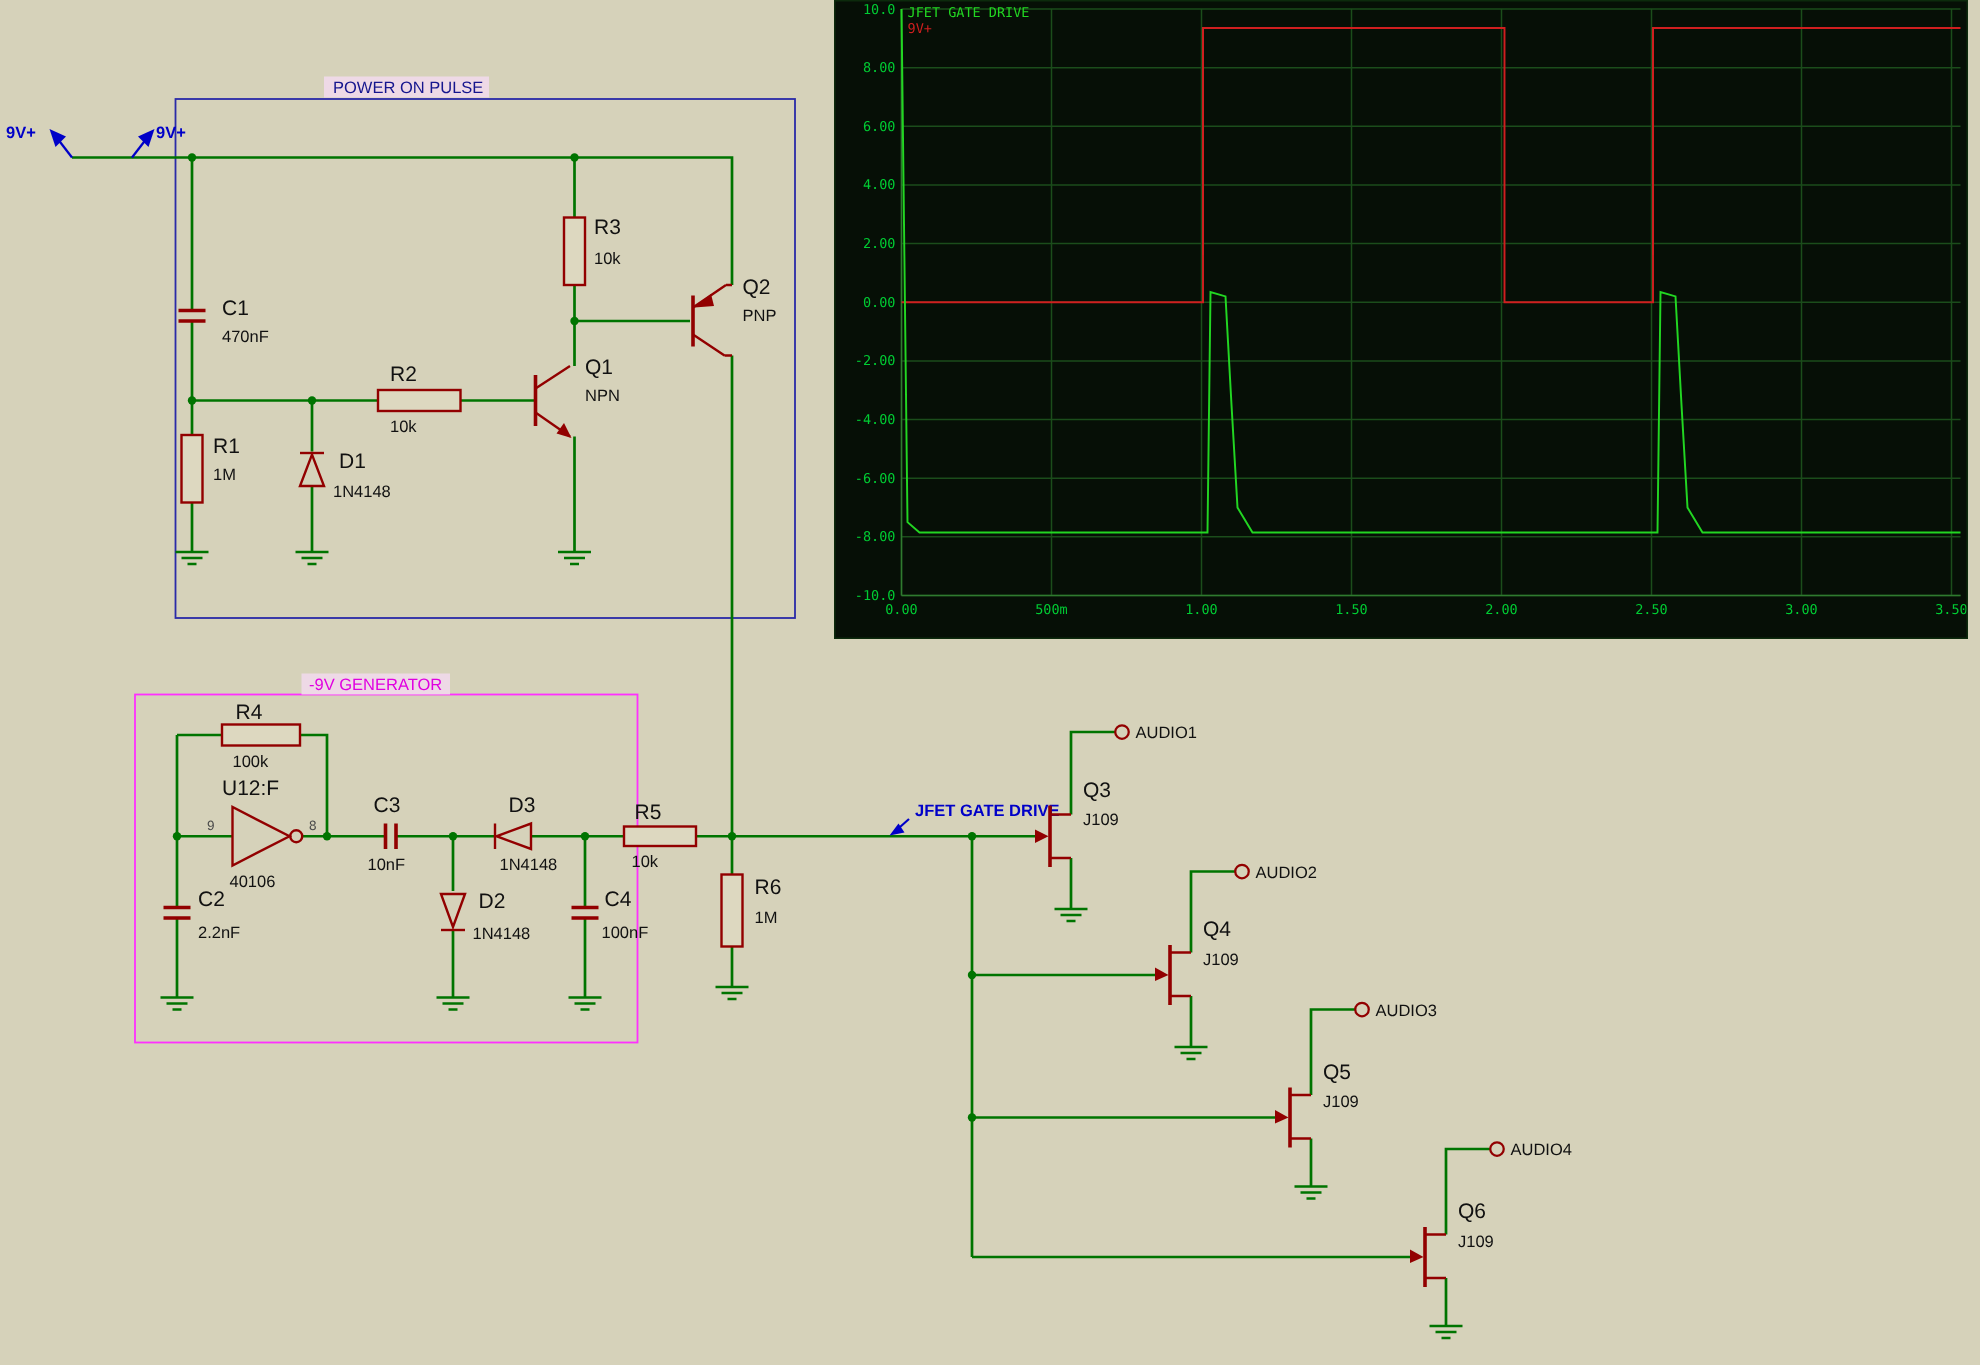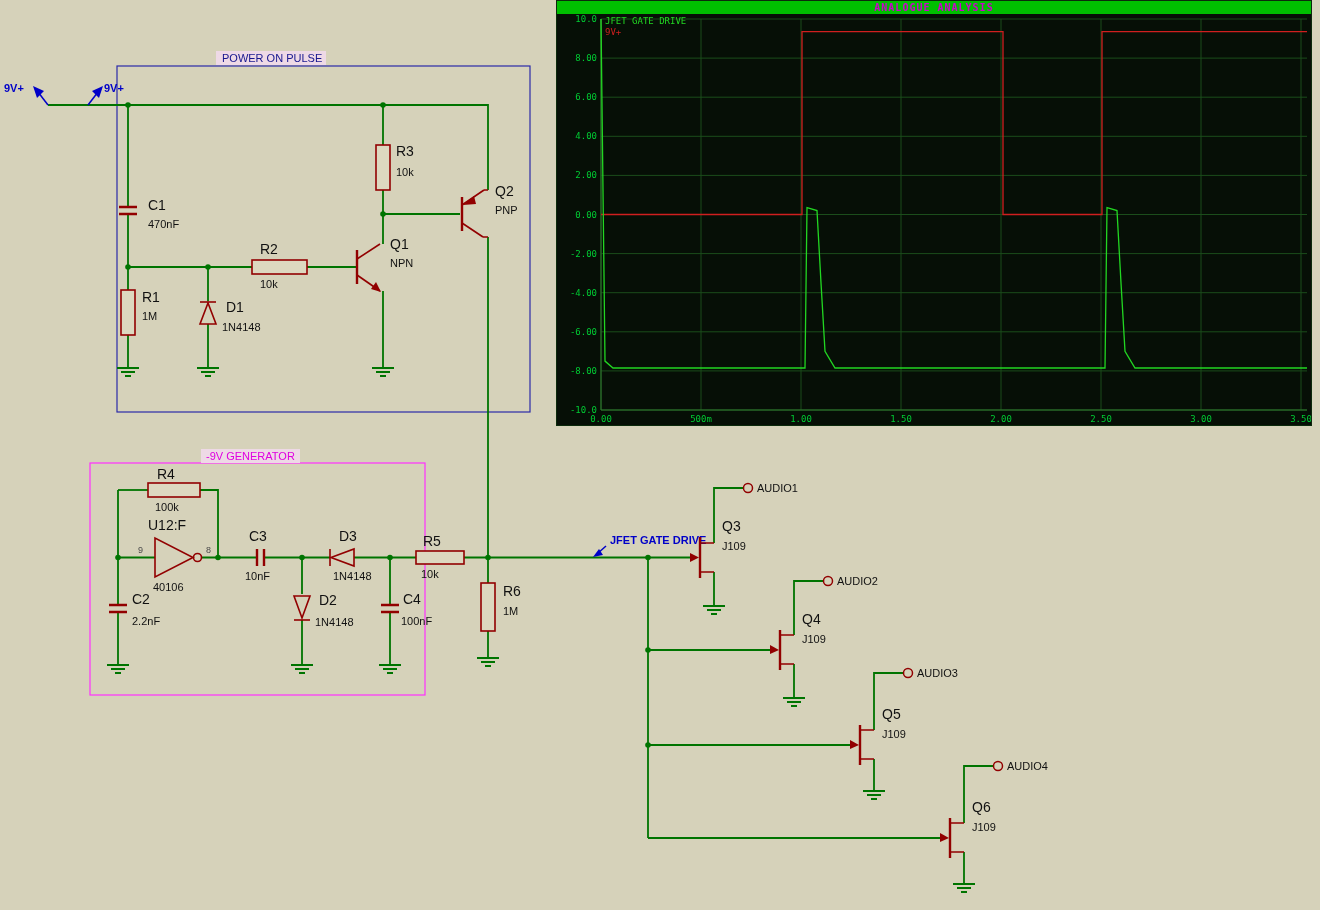--- a/index.html
+++ b/index.html
@@ -295,21 +295,20 @@
       <text class="val" x="972" y="831">J109</text>
     </g>
     <g>
       <circle class="term" cx="998" cy="766" r="4.5"></circle>
       <text class="val" x="1007" y="770">AUDIO4</text>
     </g>
 
   </svg>
 
   <div class="graph-panel">
-    <div class="graph-title">ANALOGUE ANALYSIS</div>
     <svg id="chart-svg" width="754" height="411" viewBox="0 0 754 411">
         <line x1="44" y1="5" x2="44" y2="396" class="grid"></line>
         <line x1="144" y1="5" x2="144" y2="396" class="grid"></line>
         <line x1="244" y1="5" x2="244" y2="396" class="grid"></line>
         <line x1="344" y1="5" x2="344" y2="396" class="grid"></line>
         <line x1="444" y1="5" x2="444" y2="396" class="grid"></line>
         <line x1="544" y1="5" x2="544" y2="396" class="grid"></line>
         <line x1="644" y1="5" x2="644" y2="396" class="grid"></line>
         <line x1="744" y1="5" x2="744" y2="396" class="grid"></line>
         <line x1="44" y1="5" x2="750" y2="5" class="grid"></line>

